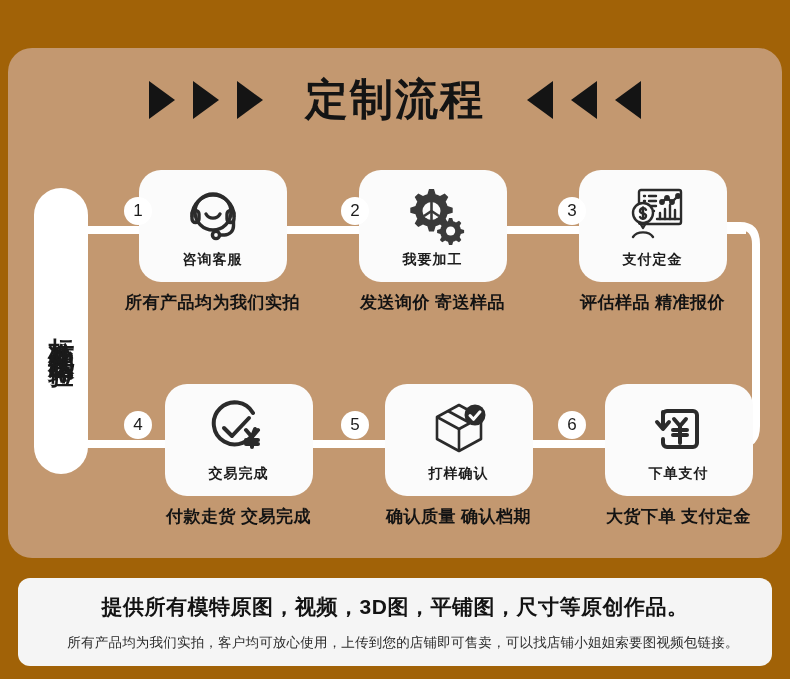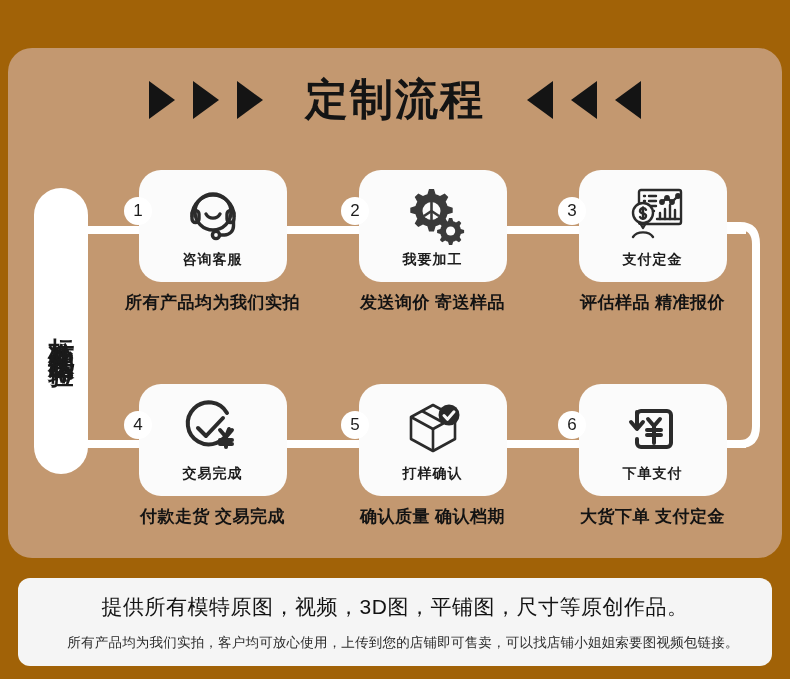--- a/index.html
+++ b/index.html
@@ -75,21 +75,21 @@
     position: absolute;
     left: 700px; top: 222px;
     width: 62px; height: 226px;
     z-index: 1;
     pointer-events: none;
   }
 
   
   .row { position: absolute; left: 0; width: 790px; display: flex; }
   .row-1 { top: 170px; }
-  .row-2 { top: 384px; }
+  .row-2 { top: 384px; padding-left: 26px; }
 
   .step {
     position: relative;
     width: 213px;
     display: flex; flex-direction: column; align-items: center;
     z-index: 4;
   }
   .step-1 { margin-left: 106px; }
   .step-2 { margin-left: 7px; }
   .step-3 { margin-left: 7px; }
@@ -135,21 +135,21 @@
     position: absolute;
     left: 18px; top: 578px;
     width: 754px; height: 88px;
     background: #f5f5f5;
     border-radius: 12px;
     display: flex; flex-direction: column;
     align-items: center; justify-content: center;
     gap: 13px;
   }
   .footer-main {
-    font-size: 21px; font-weight: normal; color: #131313;
+    font-size: 21px; font-weight: bold; color: #131313;
     letter-spacing: 0.5px;
   }
   .footer-sub {
     font-size: 13.5px; color: #2b2b2b; letter-spacing: 0.2px; margin-left: 16px;
   }
 </style>
 </head>
 <body>
 
 <div id="root">

